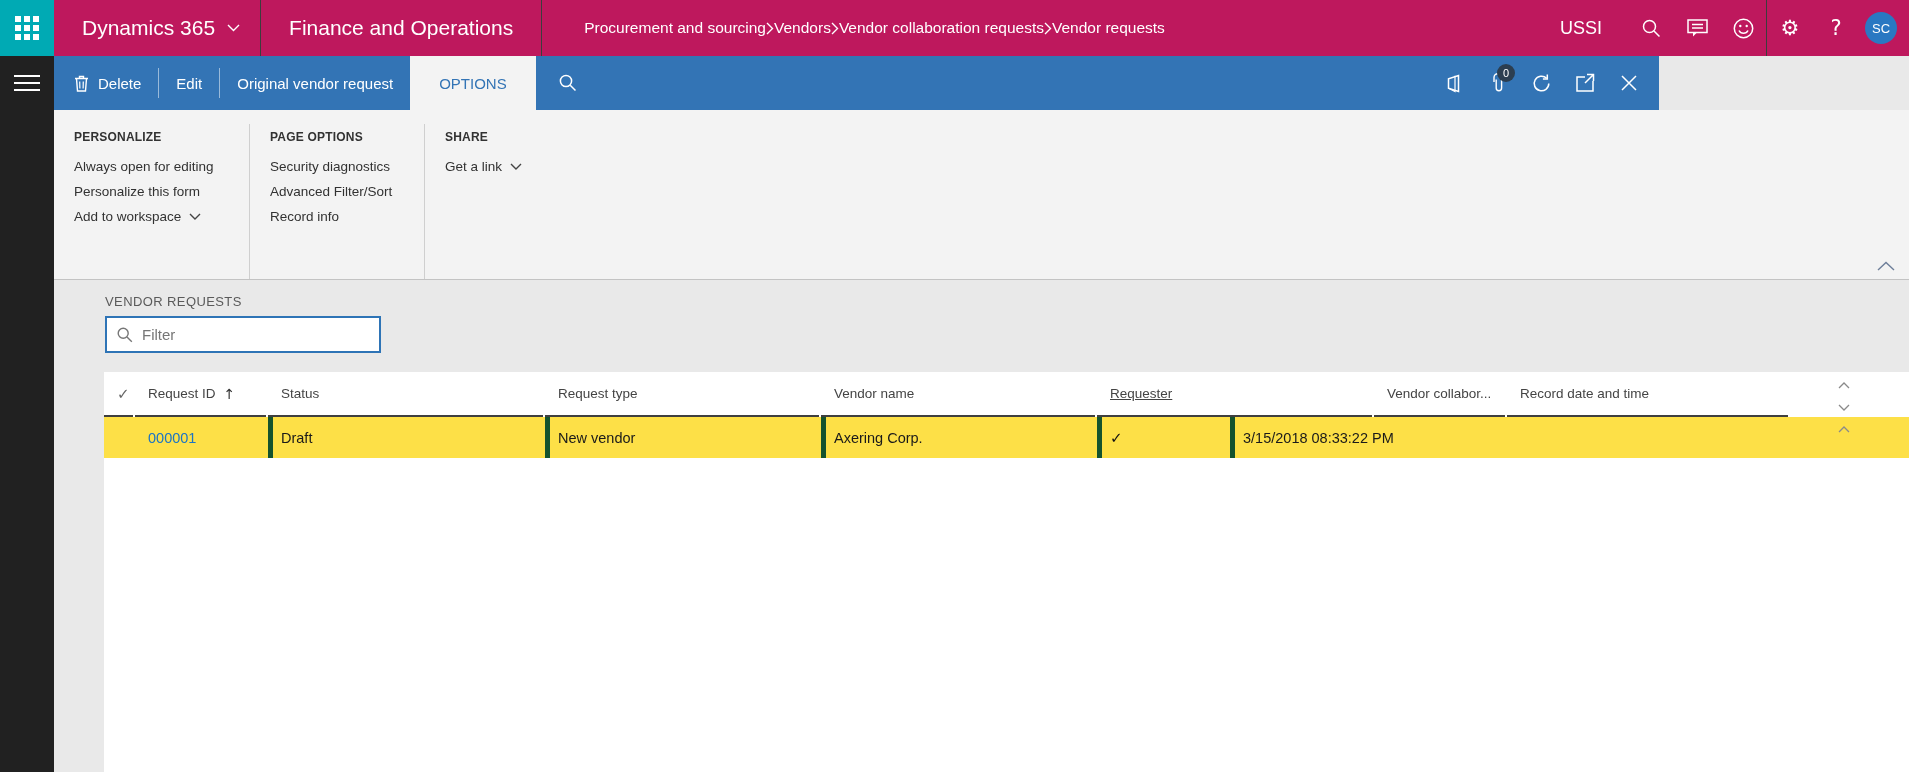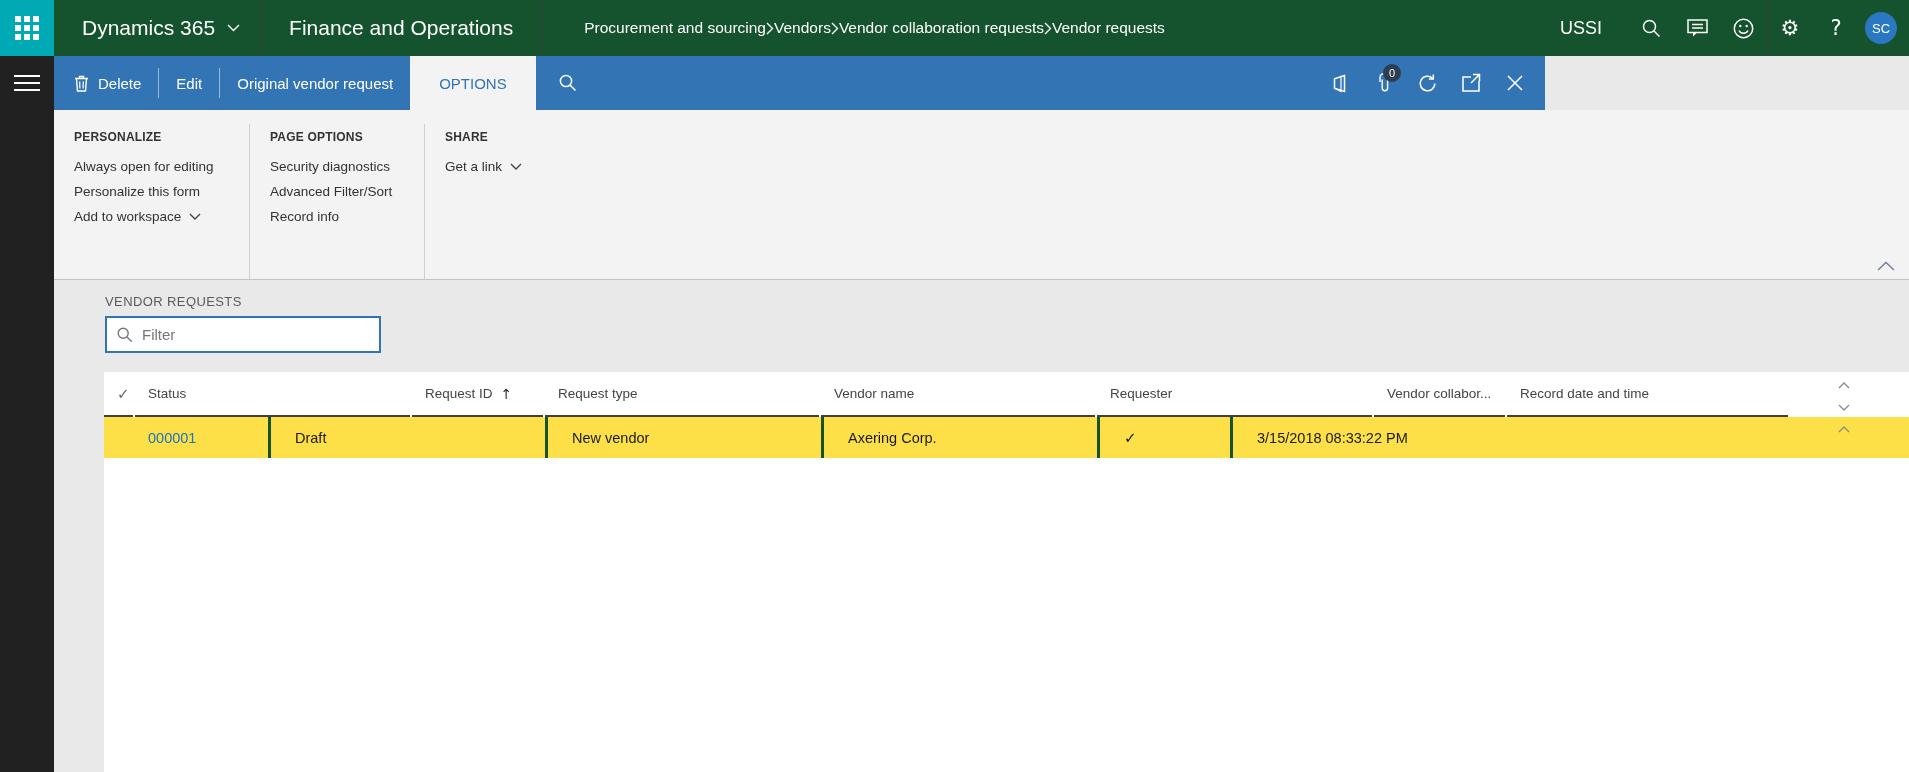--- a/index.html
+++ b/index.html
@@ -1,21 +1,21 @@
 <!DOCTYPE html>
 <html><head>
 <meta charset="utf-8">
 <style>
   * { margin:0; padding:0; box-sizing:border-box; }
   html,body { width:1909px; height:772px; overflow:hidden;
     font-family:"Liberation Sans","DejaVu Sans",sans-serif; background:#e9e9e9; }
 
   
   .topbar { position:absolute; left:0; top:0; width:1909px; height:56px;
-    background:#14532d; color:#fff; display:flex; align-items:center; }
+    background:#be185d; color:#fff; display:flex; align-items:center; }
   .launcher { width:54px; height:56px; background:#00aab4; display:flex;
     align-items:center; justify-content:center; flex:0 0 auto; cursor:pointer; }
   .waffle { width:24px; height:24px; display:grid; grid-template-columns:repeat(3,6px);
     grid-template-rows:repeat(3,6px); gap:3px; }
   .waffle span { background:#fff; display:block; }
   .tb-divider { width:1px; height:56px; background:#3d3d3d; flex:0 0 auto; }
   .product { font-size:21px; padding:0 20px 0 28px; display:flex; align-items:center;
     gap:12px; height:56px; cursor:pointer; }
   .module { font-size:21px; padding:0 28px; height:56px; display:flex; align-items:center; cursor:pointer; }
   .breadcrumb { display:flex; align-items:center; font-size:15.5px; margin-left:42px; }
@@ -30,21 +30,21 @@
     margin:0 12px 0 6px; cursor:pointer; }
 
   
   .side-strip { position:absolute; left:0; top:56px; width:54px; height:716px;
     background:#212121; }
   .hamburger { width:54px; height:54px; display:flex; flex-direction:column;
     align-items:center; justify-content:center; gap:5px; cursor:pointer; }
   .hamburger i { width:26px; height:2px; background:#fff; display:block; }
 
   
-  .actionbar { position:absolute; left:54px; top:56px; width:1491px; height:54px;
+  .actionbar { position:absolute; left:54px; top:56px; width:1605px; height:54px;
     background:#3374b5; color:#fff; display:flex; align-items:center; font-size:15px; }
   .ab-btn { display:flex; align-items:center; gap:9px; padding:0 17px; height:54px;
     cursor:pointer; white-space:nowrap; }
   .ab-sep { width:1px; height:30px; background:rgba(255,255,255,.5); flex:0 0 auto; }
   .ab-tab-active { height:54px; display:flex; align-items:center; padding:0 29px;
     background:#f3f3f3; color:#3374b5; cursor:pointer; }
   .ab-search { padding:0 23px; height:54px; display:flex; align-items:center; cursor:pointer; }
   .ab-right { margin-left:auto; display:flex; align-items:center; padding-right:8px; }
   .ab-iconbtn { position:relative; width:44px; height:54px; display:flex;
     align-items:center; justify-content:center; cursor:pointer; color:#fff; }
@@ -79,23 +79,23 @@
 
   .grid-panel { position:absolute; left:50px; top:92px; width:1805px; height:400px;
     background:#fff; }
   .thead { display:flex; height:45px; align-items:stretch; }
   .th { display:flex; align-items:center; padding-left:13px; gap:8px;
     border-bottom:2px solid #3f3f3f; margin-right:2px; font-size:13.5px; color:#444;
     white-space:nowrap; overflow:hidden; cursor:pointer; }
   .trow { display:flex; height:41px; background:#fde047; cursor:pointer; }
   .td { display:flex; align-items:center; padding-left:13px; font-size:14.5px;
     color:#1a1a1a; white-space:nowrap; overflow:hidden; }
-  .td.sep { border-left:3px solid #14532d; padding-left:24px; }
+  .td.sep { border-left:5px solid #14532d; padding-left:8px; }
   .c0{width:31px;} .c1{width:133px;} .c2{width:277px;} .c3{width:276px;}
-  .c4{width:276px;} .c5{width:277px;} .c6{width:133px;} .c7{width:281px;}
+  .c4{width:276px;} .c5{width:277px;text-decoration:underline;} .c6{width:133px;} .c7{width:281px;}
   .th.c0{width:29px;} .th.c1{width:131px;} .th.c2{width:275px;} .th.c3{width:274px;}
   .th.c4{width:274px;} .th.c5{width:275px;} .th.c6{width:131px;} .th.c7{width:281px;}
   .link { color:#1b74c4; cursor:pointer; }
   .check-glyph { font-family:"DejaVu Sans",sans-serif; }
   .hdr-check { color:#666; font-size:15px; }
   .row-check { color:#111; font-size:15px; font-weight:bold; }
   .sort-arrow { color:#333; font-size:14px; font-family:"DejaVu Sans",sans-serif; }
   .grid-scroll { position:absolute; right:55px; top:2px; width:20px; display:flex;
     flex-direction:column; align-items:center; color:#8a8a8a; }
   .gs-btn { height:22px; display:flex; align-items:center; justify-content:center;
@@ -297,26 +297,26 @@
         <line x1="10" y1="10" x2="14.8" y2="14.8" stroke="#767676" stroke-width="1.4"></line>
       </svg>
     <input type="text" value="" placeholder="Filter" style="">
   </div>
 
   <div class="grid-panel">
     <div class="thead">
       <div class="th c0">
         <span class="check-glyph hdr-check">✓</span>
       </div>
-      <div class="th c2">
-        <span>Status</span>
-      </div>
       <div class="th c1">
         <span>Request ID</span>
         <span class="sort-arrow">↑</span>
+      </div>
+      <div class="th c2">
+        <span>Status</span>
       </div>
       <div class="th c3">
         <span>Request type</span>
       </div>
       <div class="th c4">
         <span>Vendor name</span>
       </div>
       <div class="th c5">
         <span>Requester</span>
       </div>

